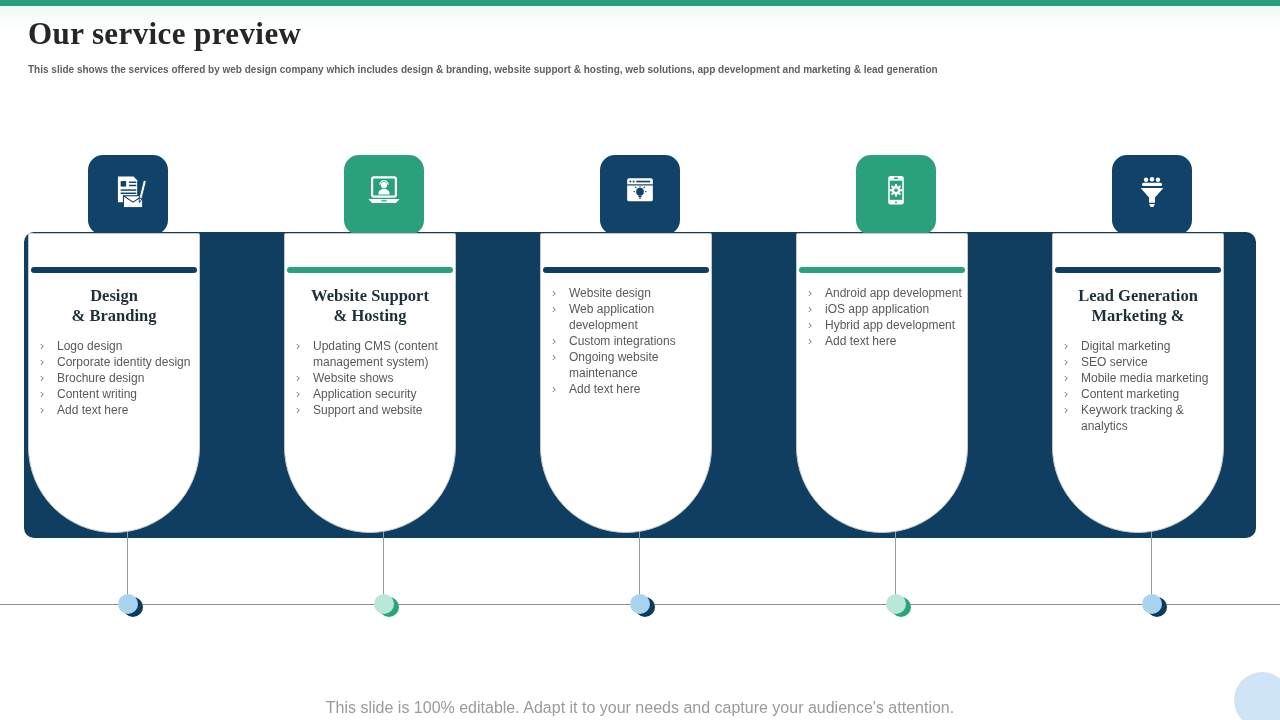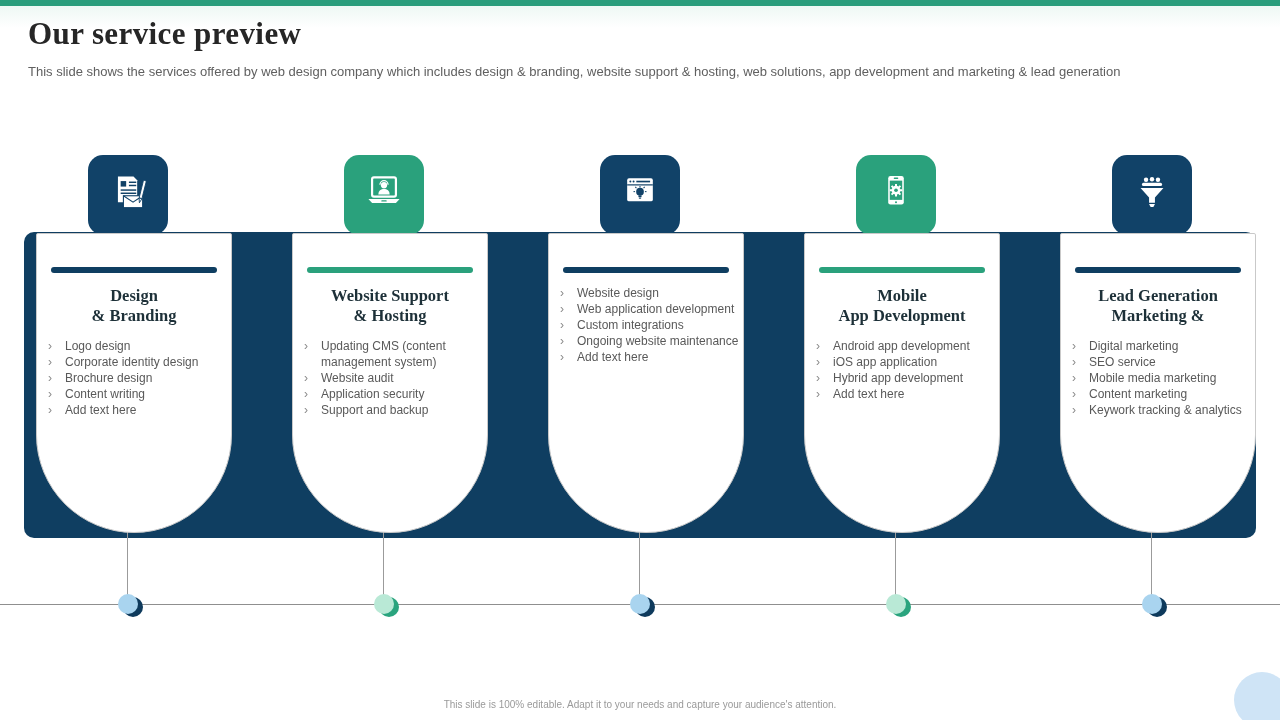--- a/index.html
+++ b/index.html
@@ -6,29 +6,29 @@
   body{
     position:relative;width:1280px;height:720px;overflow:hidden;background:#ffffff;
     font-family:"Liberation Sans",sans-serif;
   }
   .topbar{position:absolute;left:0;top:0;width:1280px;height:6px;background:#2a9d7c;}
   .topfade{position:absolute;left:0;top:6px;width:1280px;height:22px;background:linear-gradient(#eef8f4,#ffffff);}
   .slide-title{
     position:absolute;left:28px;top:8px;font-family:"Liberation Serif",serif;
     font-size:31px;color:#262626;letter-spacing:.4px;margin-top:8px;
   }
-  .slide-subtitle{position:absolute;left:28px;top:64px;width:1100px;font-size:13px;color:#606060;}
+  .slide-subtitle{position:absolute;left:28px;top:64px;width:1100px;font-size:10px;color:#606060;font-weight:bold;}
   .panel{position:absolute;left:24px;top:232px;width:1232px;height:306px;background:#0f3e61;border-radius:10px;z-index:1;}
   .slot{position:absolute;top:155px;width:208px;height:470px;z-index:2;}
   .badge{position:absolute;left:64px;top:0;width:80px;height:80px;border-radius:15px;z-index:2;}
   .badge.navy{background:#114268;}
   .badge.green{background:#2aa17c;}
   .badge svg{position:absolute;left:18px;top:16px;}
   .card{
-    position:absolute;left:12px;top:78px;width:196px;height:300px;box-sizing:border-box;
+    position:absolute;left:4px;top:78px;width:172px;height:300px;box-sizing:border-box;
     background:#ffffff;border:1px solid #c9c9c9;border-radius:2px 2px 104px 104px;z-index:3;
   }
   .accent-bar{margin:33px auto 0;width:166px;height:6px;border-radius:3px;}
   .accent-bar.navy{background:#0f3e61;}
   .accent-bar.green{background:#2aa17c;}
   .card-title{
     margin:13px 0 0;font-family:"Liberation Serif",serif;font-weight:700;
     font-size:16.5px;line-height:20px;color:#1d3038;text-align:center;
   }
   .card-title span{display:block;}
@@ -36,21 +36,21 @@
   .items li{display:flex;font-size:12px;line-height:16px;color:#595959;}
   .items .chev{width:17px;flex:none;color:#8a8a8a;}
   .connector{position:absolute;left:103px;top:377px;width:1px;height:72px;background:#9b9b9b;z-index:1;}
   .timeline{position:absolute;left:0;top:604px;width:1280px;height:1px;background:#8f8f8f;z-index:1;}
   .dot-shadow{position:absolute;left:99px;top:442px;width:20px;height:20px;border-radius:50%;z-index:3;}
   .dot-main{position:absolute;left:94px;top:439px;width:20px;height:20px;border-radius:50%;z-index:4;}
   .dot-shadow.navy{background:#0e3a5c;}
   .dot-main.navy{background:#a9d4ef;}
   .dot-shadow.green{background:#2aa47e;}
   .dot-main.green{background:#b9e9d6;}
-  .footer-note{position:absolute;left:0;top:699px;width:1280px;text-align:center;font-size:10px;color:#9a9a9a;}
+  .footer-note{position:absolute;left:0;top:699px;width:1280px;text-align:center;font-size:16px;color:#9a9a9a;}
   .corner-circle{position:absolute;left:1234px;top:672px;width:56px;height:56px;border-radius:50%;background:#cfe4f6;}
 </style>
 </head>
 <body>
 
 <div class="topbar"></div>
 <div class="topfade"></div>
 
 <h1 class="slide-title">Our service preview</h1>
 <div class="slide-subtitle">This slide shows the services offered by web design company which includes design &amp; branding, website support &amp; hosting, web solutions, app development and marketing &amp; lead generation</div>
@@ -130,29 +130,29 @@
       <span>Website Support</span>
       <span>&amp; Hosting</span>
     </h3>
     <ul class="items">
       <li>
           <span class="chev">›</span>
           <span>Updating CMS (content management system)</span>
         </li>
       <li>
           <span class="chev">›</span>
-          <span>Website audit</span>
+          <span>Website shows</span>
         </li>
       <li>
           <span class="chev">›</span>
           <span>Application security</span>
         </li>
       <li>
           <span class="chev">›</span>
-          <span>Support and backup</span>
+          <span>Support and website</span>
         </li>
     </ul>
   </div>
   <div class="connector"></div>
   <div class="dot-shadow green"></div>
   <div class="dot-main green"></div>
 </div>
 
 <div class="slot" style="left:536px">
   <div class="badge navy">
@@ -220,24 +220,20 @@
           <rect x="22.9" y="14.2" width="2.2" height="13.6" transform="rotate(90 24 21)"></rect>
           <rect x="22.9" y="14.2" width="2.2" height="13.6" transform="rotate(135 24 21)"></rect>
           <circle cx="24" cy="21" r="4.8"></circle>
         </g>
         <circle cx="24" cy="21" r="2" fill="#2aa17c"></circle>
       </svg>
     </span>
   </div>
   <div class="card">
     <div class="accent-bar green"></div>
-    <h3 class="card-title">
-      <span>Mobile</span>
-      <span>App Development</span>
-    </h3>
     <ul class="items">
       <li>
           <span class="chev">›</span>
           <span>Android app development</span>
         </li>
       <li>
           <span class="chev">›</span>
           <span>iOS app application</span>
         </li>
       <li>

